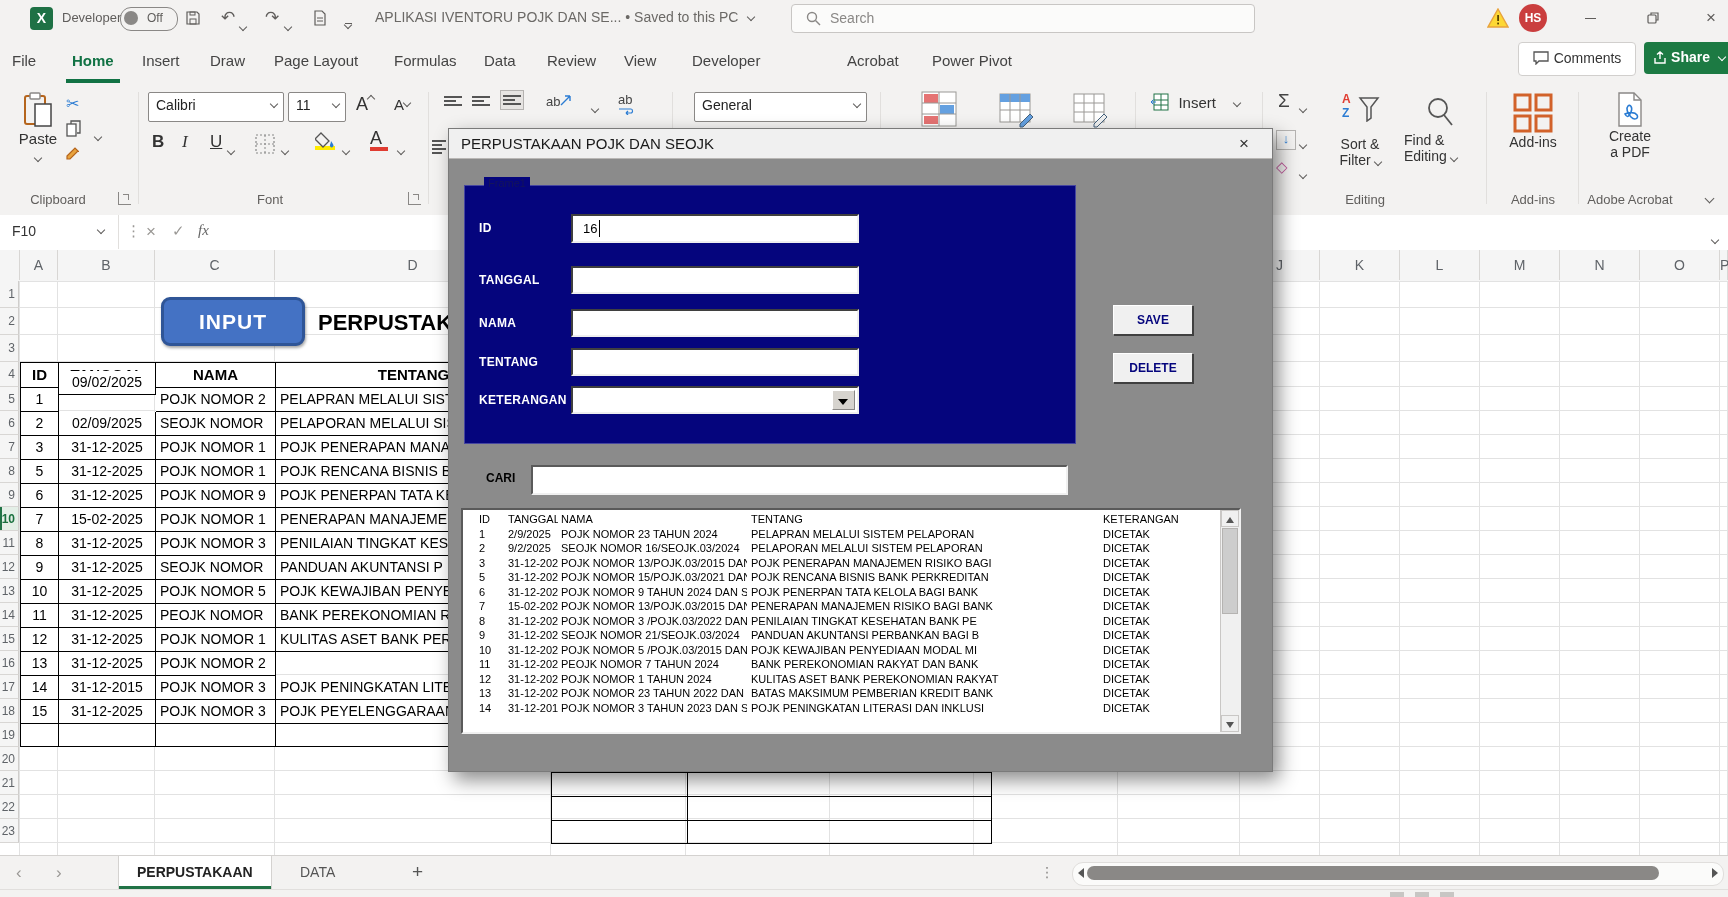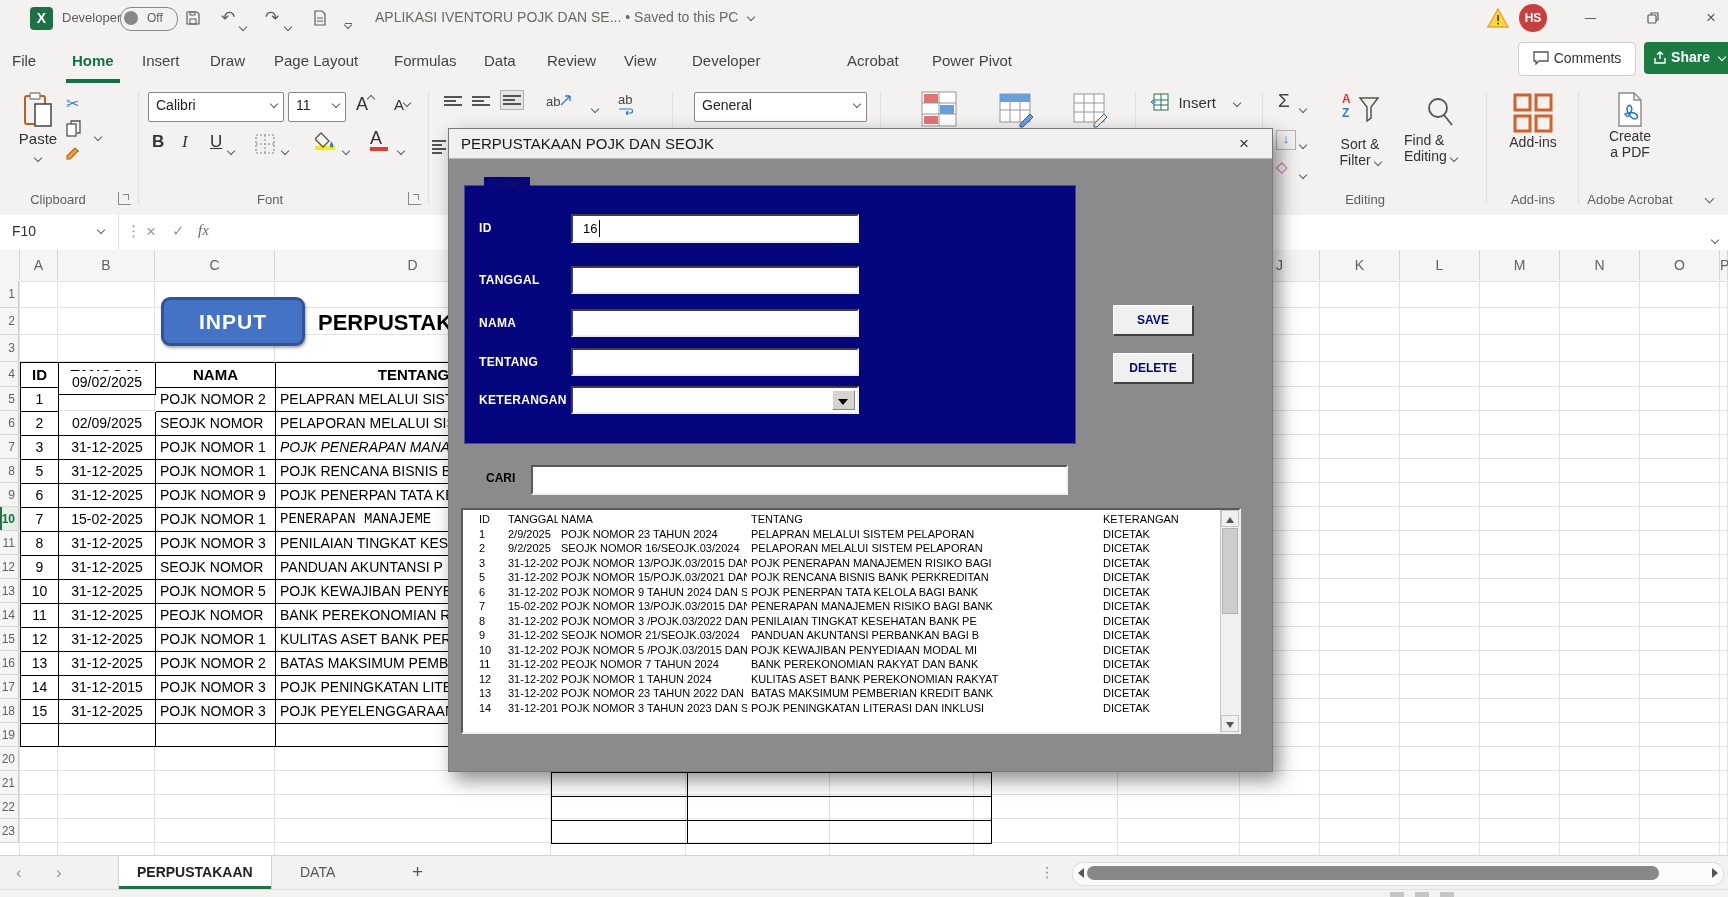--- a/index.html
+++ b/index.html
@@ -148,20 +148,27 @@
           <path d="M4 8h6M4 11h6" stroke="#5f5d5b"></path>
         </svg>
     </div>
     <div class="abs" style="left:345px;top:14px;"><span class="chev chev-sm"></span><div style="width:7px;height:1.4px;background:#5f5d5b;margin-top:-9px;"></div></div>
     <div id="doc-title" class="abs">
       <span>APLIKASI IVENTORU POJK DAN SE...</span>
       <span>•</span>
       <span>Saved to this PC</span>
       <span class="chev chev-sm" style="margin-left:6px;margin-bottom:2px;"></span>
     </div>
+    <div id="search-box" class="abs">
+      <svg width="15" height="15" viewBox="0 0 15 15">
+          <circle cx="6" cy="6" r="4.5" fill="none" stroke="#8a8886" stroke-width="1.4"></circle>
+          <path d="M9.5 9.5L14 14" stroke="#8a8886" stroke-width="1.4"></path>
+        </svg>
+      <div id="search-text">Search</div>
+    </div>
     <div class="abs" style="left:1487px;top:8px;">
       <svg width="22" height="20" viewBox="0 0 22 20">
           <path d="M11 1L21 19H1z" fill="#fdd835" stroke="#e8a33d" stroke-width="1.4"></path>
           <rect x="10.2" y="7" width="1.8" height="6" fill="#5a4500"></rect>
           <rect x="10.2" y="14.6" width="1.8" height="1.8" fill="#5a4500"></rect>
         </svg>
     </div>
     <div id="avatar" class="abs">HS</div>
     <div class="abs winbtn" style="left:1575px;">
         <div style="width:11px;height:1.4px;background:#5f5d5b;margin:14px auto 0;"></div>
@@ -511,33 +518,33 @@
         <div class="tcell ctr" style="left: 38px; top: 8px; width: 97px; height: 24px; line-height: 23px;">09/02/2025</div>
         <div class="tcell lft" style="left: 135px; top: 25px; width: 120px; height: 24px; line-height: 23px;">POJK NOMOR 2</div>
         <div class="tcell lft" style="left: 255px; top: 25px; width: 276px; height: 24px; line-height: 23px;">PELAPRAN MELALUI SIST</div>
         <div class="tcell ctr" style="left: 0px; top: 49px; width: 38px; height: 24px; line-height: 23px;">2</div>
         <div class="tcell ctr" style="left: 38px; top: 49px; width: 97px; height: 24px; line-height: 23px;">02/09/2025</div>
         <div class="tcell lft" style="left: 135px; top: 49px; width: 120px; height: 24px; line-height: 23px;">SEOJK NOMOR</div>
         <div class="tcell lft" style="left: 255px; top: 49px; width: 276px; height: 24px; line-height: 23px;">PELAPORAN MELALUI SIS</div>
         <div class="tcell ctr" style="left: 0px; top: 73px; width: 38px; height: 24px; line-height: 23px;">3</div>
         <div class="tcell ctr" style="left: 38px; top: 73px; width: 97px; height: 24px; line-height: 23px;">31-12-2025</div>
         <div class="tcell lft" style="left: 135px; top: 73px; width: 120px; height: 24px; line-height: 23px;">POJK NOMOR 1</div>
-        <div class="tcell lft" style="left: 255px; top: 73px; width: 276px; height: 24px; line-height: 23px; font-style: italic;">POJK PENERAPAN MANA</div>
+        <div class="tcell lft" style="left: 255px; top: 73px; width: 276px; height: 24px; line-height: 23px;">POJK PENERAPAN MANA</div>
         <div class="tcell ctr" style="left: 0px; top: 97px; width: 38px; height: 24px; line-height: 23px;">5</div>
         <div class="tcell ctr" style="left: 38px; top: 97px; width: 97px; height: 24px; line-height: 23px;">31-12-2025</div>
         <div class="tcell lft" style="left: 135px; top: 97px; width: 120px; height: 24px; line-height: 23px;">POJK NOMOR 1</div>
         <div class="tcell lft" style="left: 255px; top: 97px; width: 276px; height: 24px; line-height: 23px;">POJK RENCANA BISNIS BA</div>
         <div class="tcell ctr" style="left: 0px; top: 121px; width: 38px; height: 24px; line-height: 23px;">6</div>
         <div class="tcell ctr" style="left: 38px; top: 121px; width: 97px; height: 24px; line-height: 23px;">31-12-2025</div>
         <div class="tcell lft" style="left: 135px; top: 121px; width: 120px; height: 24px; line-height: 23px;">POJK NOMOR 9</div>
         <div class="tcell lft" style="left: 255px; top: 121px; width: 276px; height: 24px; line-height: 23px;">POJK PENERPAN TATA KE</div>
         <div class="tcell ctr" style="left: 0px; top: 145px; width: 38px; height: 24px; line-height: 23px;">7</div>
         <div class="tcell ctr" style="left: 38px; top: 145px; width: 97px; height: 24px; line-height: 23px;">15-02-2025</div>
         <div class="tcell lft" style="left: 135px; top: 145px; width: 120px; height: 24px; line-height: 23px;">POJK NOMOR 1</div>
-        <div class="tcell lft" style="left: 255px; top: 145px; width: 276px; height: 24px; line-height: 23px; font-family: Liberation Mono, monospace;">PENERAPAN MANAJEME</div>
+        <div class="tcell lft" style="left: 255px; top: 145px; width: 276px; height: 24px; line-height: 23px;">PENERAPAN MANAJEME</div>
         <div class="tcell ctr" style="left: 0px; top: 169px; width: 38px; height: 24px; line-height: 23px;">8</div>
         <div class="tcell ctr" style="left: 38px; top: 169px; width: 97px; height: 24px; line-height: 23px;">31-12-2025</div>
         <div class="tcell lft" style="left: 135px; top: 169px; width: 120px; height: 24px; line-height: 23px;">POJK NOMOR 3</div>
         <div class="tcell lft" style="left: 255px; top: 169px; width: 276px; height: 24px; line-height: 23px;">PENILAIAN TINGKAT KESE</div>
         <div class="tcell ctr" style="left: 0px; top: 193px; width: 38px; height: 24px; line-height: 23px;">9</div>
         <div class="tcell ctr" style="left: 38px; top: 193px; width: 97px; height: 24px; line-height: 23px;">31-12-2025</div>
         <div class="tcell lft" style="left: 135px; top: 193px; width: 120px; height: 24px; line-height: 23px;">SEOJK NOMOR</div>
         <div class="tcell lft" style="left: 255px; top: 193px; width: 276px; height: 24px; line-height: 23px;">PANDUAN AKUNTANSI P</div>
         <div class="tcell ctr" style="left: 0px; top: 217px; width: 38px; height: 24px; line-height: 23px;">10</div>
         <div class="tcell ctr" style="left: 38px; top: 217px; width: 97px; height: 24px; line-height: 23px;">31-12-2025</div>
@@ -547,21 +554,20 @@
         <div class="tcell ctr" style="left: 38px; top: 241px; width: 97px; height: 24px; line-height: 23px;">31-12-2025</div>
         <div class="tcell lft" style="left: 135px; top: 241px; width: 120px; height: 24px; line-height: 23px;">PEOJK NOMOR</div>
         <div class="tcell lft" style="left: 255px; top: 241px; width: 276px; height: 24px; line-height: 23px;">BANK PEREKONOMIAN R</div>
         <div class="tcell ctr" style="left: 0px; top: 265px; width: 38px; height: 24px; line-height: 23px;">12</div>
         <div class="tcell ctr" style="left: 38px; top: 265px; width: 97px; height: 24px; line-height: 23px;">31-12-2025</div>
         <div class="tcell lft" style="left: 135px; top: 265px; width: 120px; height: 24px; line-height: 23px;">POJK NOMOR 1</div>
         <div class="tcell lft" style="left: 255px; top: 265px; width: 276px; height: 24px; line-height: 23px;">KULITAS ASET BANK PERE</div>
         <div class="tcell ctr" style="left: 0px; top: 289px; width: 38px; height: 24px; line-height: 23px;">13</div>
         <div class="tcell ctr" style="left: 38px; top: 289px; width: 97px; height: 24px; line-height: 23px;">31-12-2025</div>
         <div class="tcell lft" style="left: 135px; top: 289px; width: 120px; height: 24px; line-height: 23px;">POJK NOMOR 2</div>
-        <div class="tcell lft" style="left: 255px; top: 289px; width: 276px; height: 24px; line-height: 23px;">BATAS MAKSIMUM PEMB</div>
         <div class="tcell ctr" style="left: 0px; top: 313px; width: 38px; height: 24px; line-height: 23px;">14</div>
         <div class="tcell ctr" style="left: 38px; top: 313px; width: 97px; height: 24px; line-height: 23px;">31-12-2015</div>
         <div class="tcell lft" style="left: 135px; top: 313px; width: 120px; height: 24px; line-height: 23px;">POJK NOMOR 3</div>
         <div class="tcell lft" style="left: 255px; top: 313px; width: 276px; height: 24px; line-height: 23px;">POJK PENINGKATAN LITE</div>
         <div class="tcell ctr" style="left: 0px; top: 337px; width: 38px; height: 24px; line-height: 23px;">15</div>
         <div class="tcell ctr" style="left: 38px; top: 337px; width: 97px; height: 24px; line-height: 23px;">31-12-2025</div>
         <div class="tcell lft" style="left: 135px; top: 337px; width: 120px; height: 24px; line-height: 23px;">POJK NOMOR 3</div>
         <div class="tcell lft" style="left: 255px; top: 337px; width: 276px; height: 24px; line-height: 23px;">POJK PEYELENGGARAAN</div>
         <div class="tcell" style="left: 0px; top: 361px; width: 38px; height: 23px;"></div>
         <div class="tcell" style="left: 38px; top: 361px; width: 97px; height: 23px;"></div>

